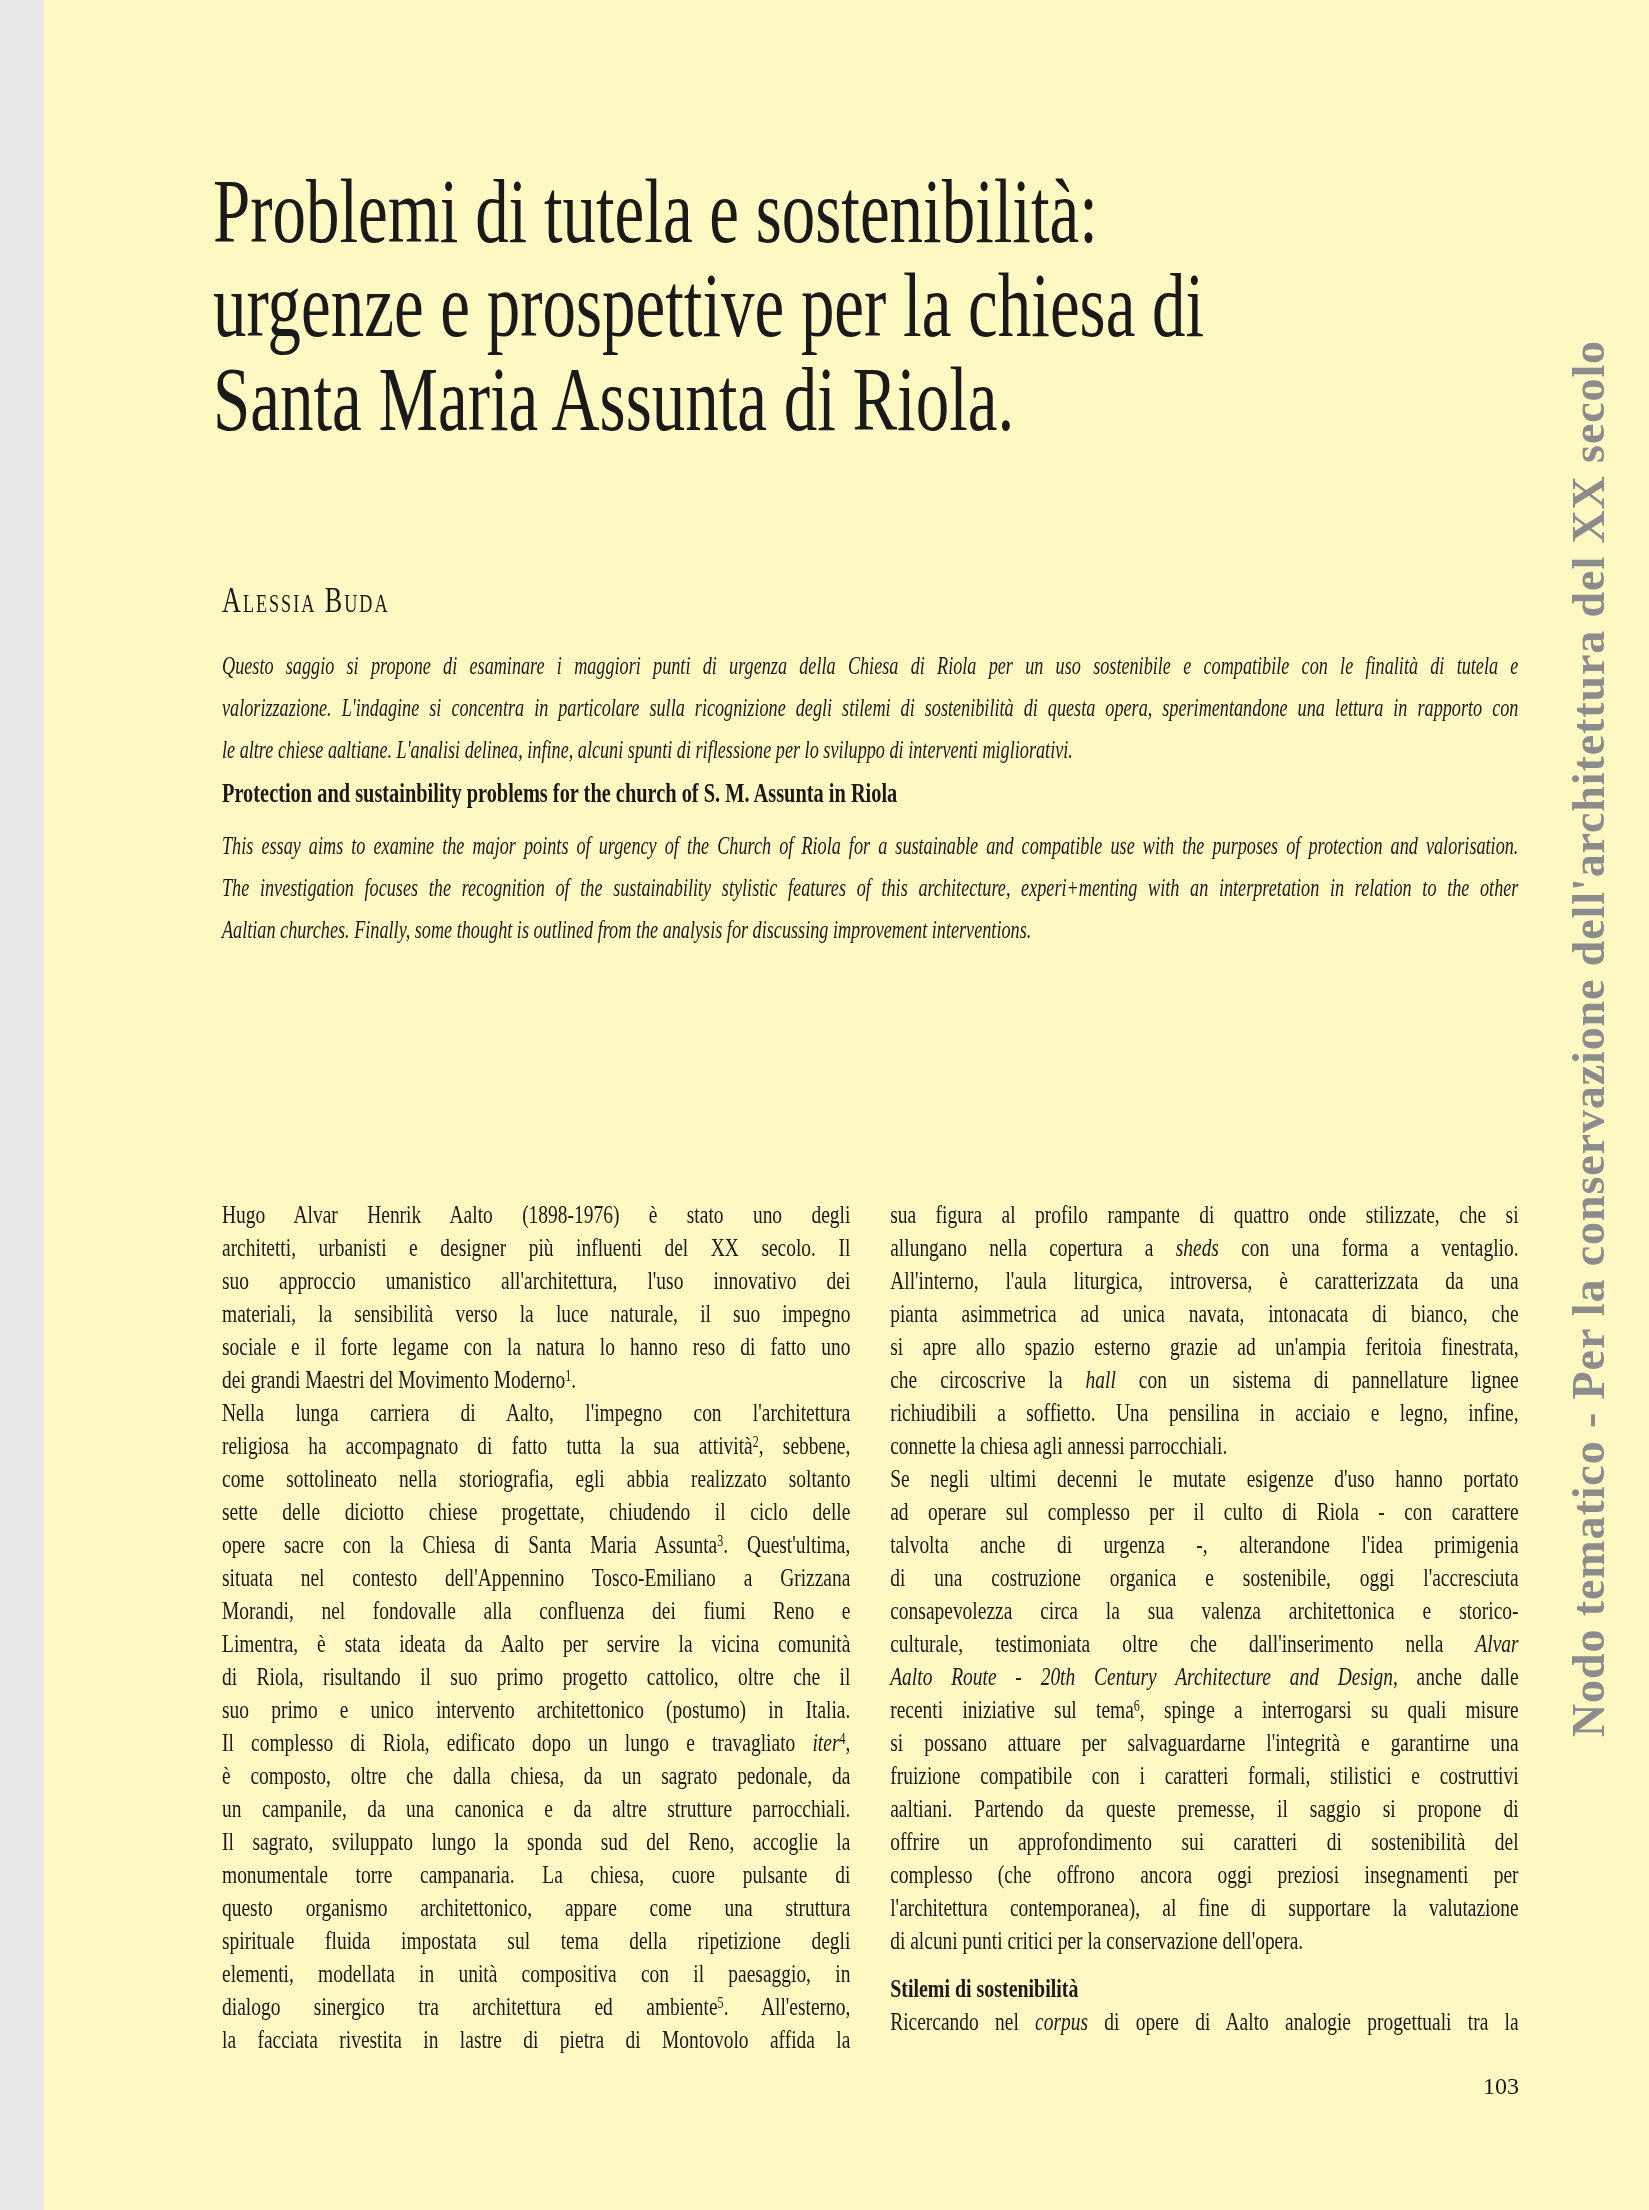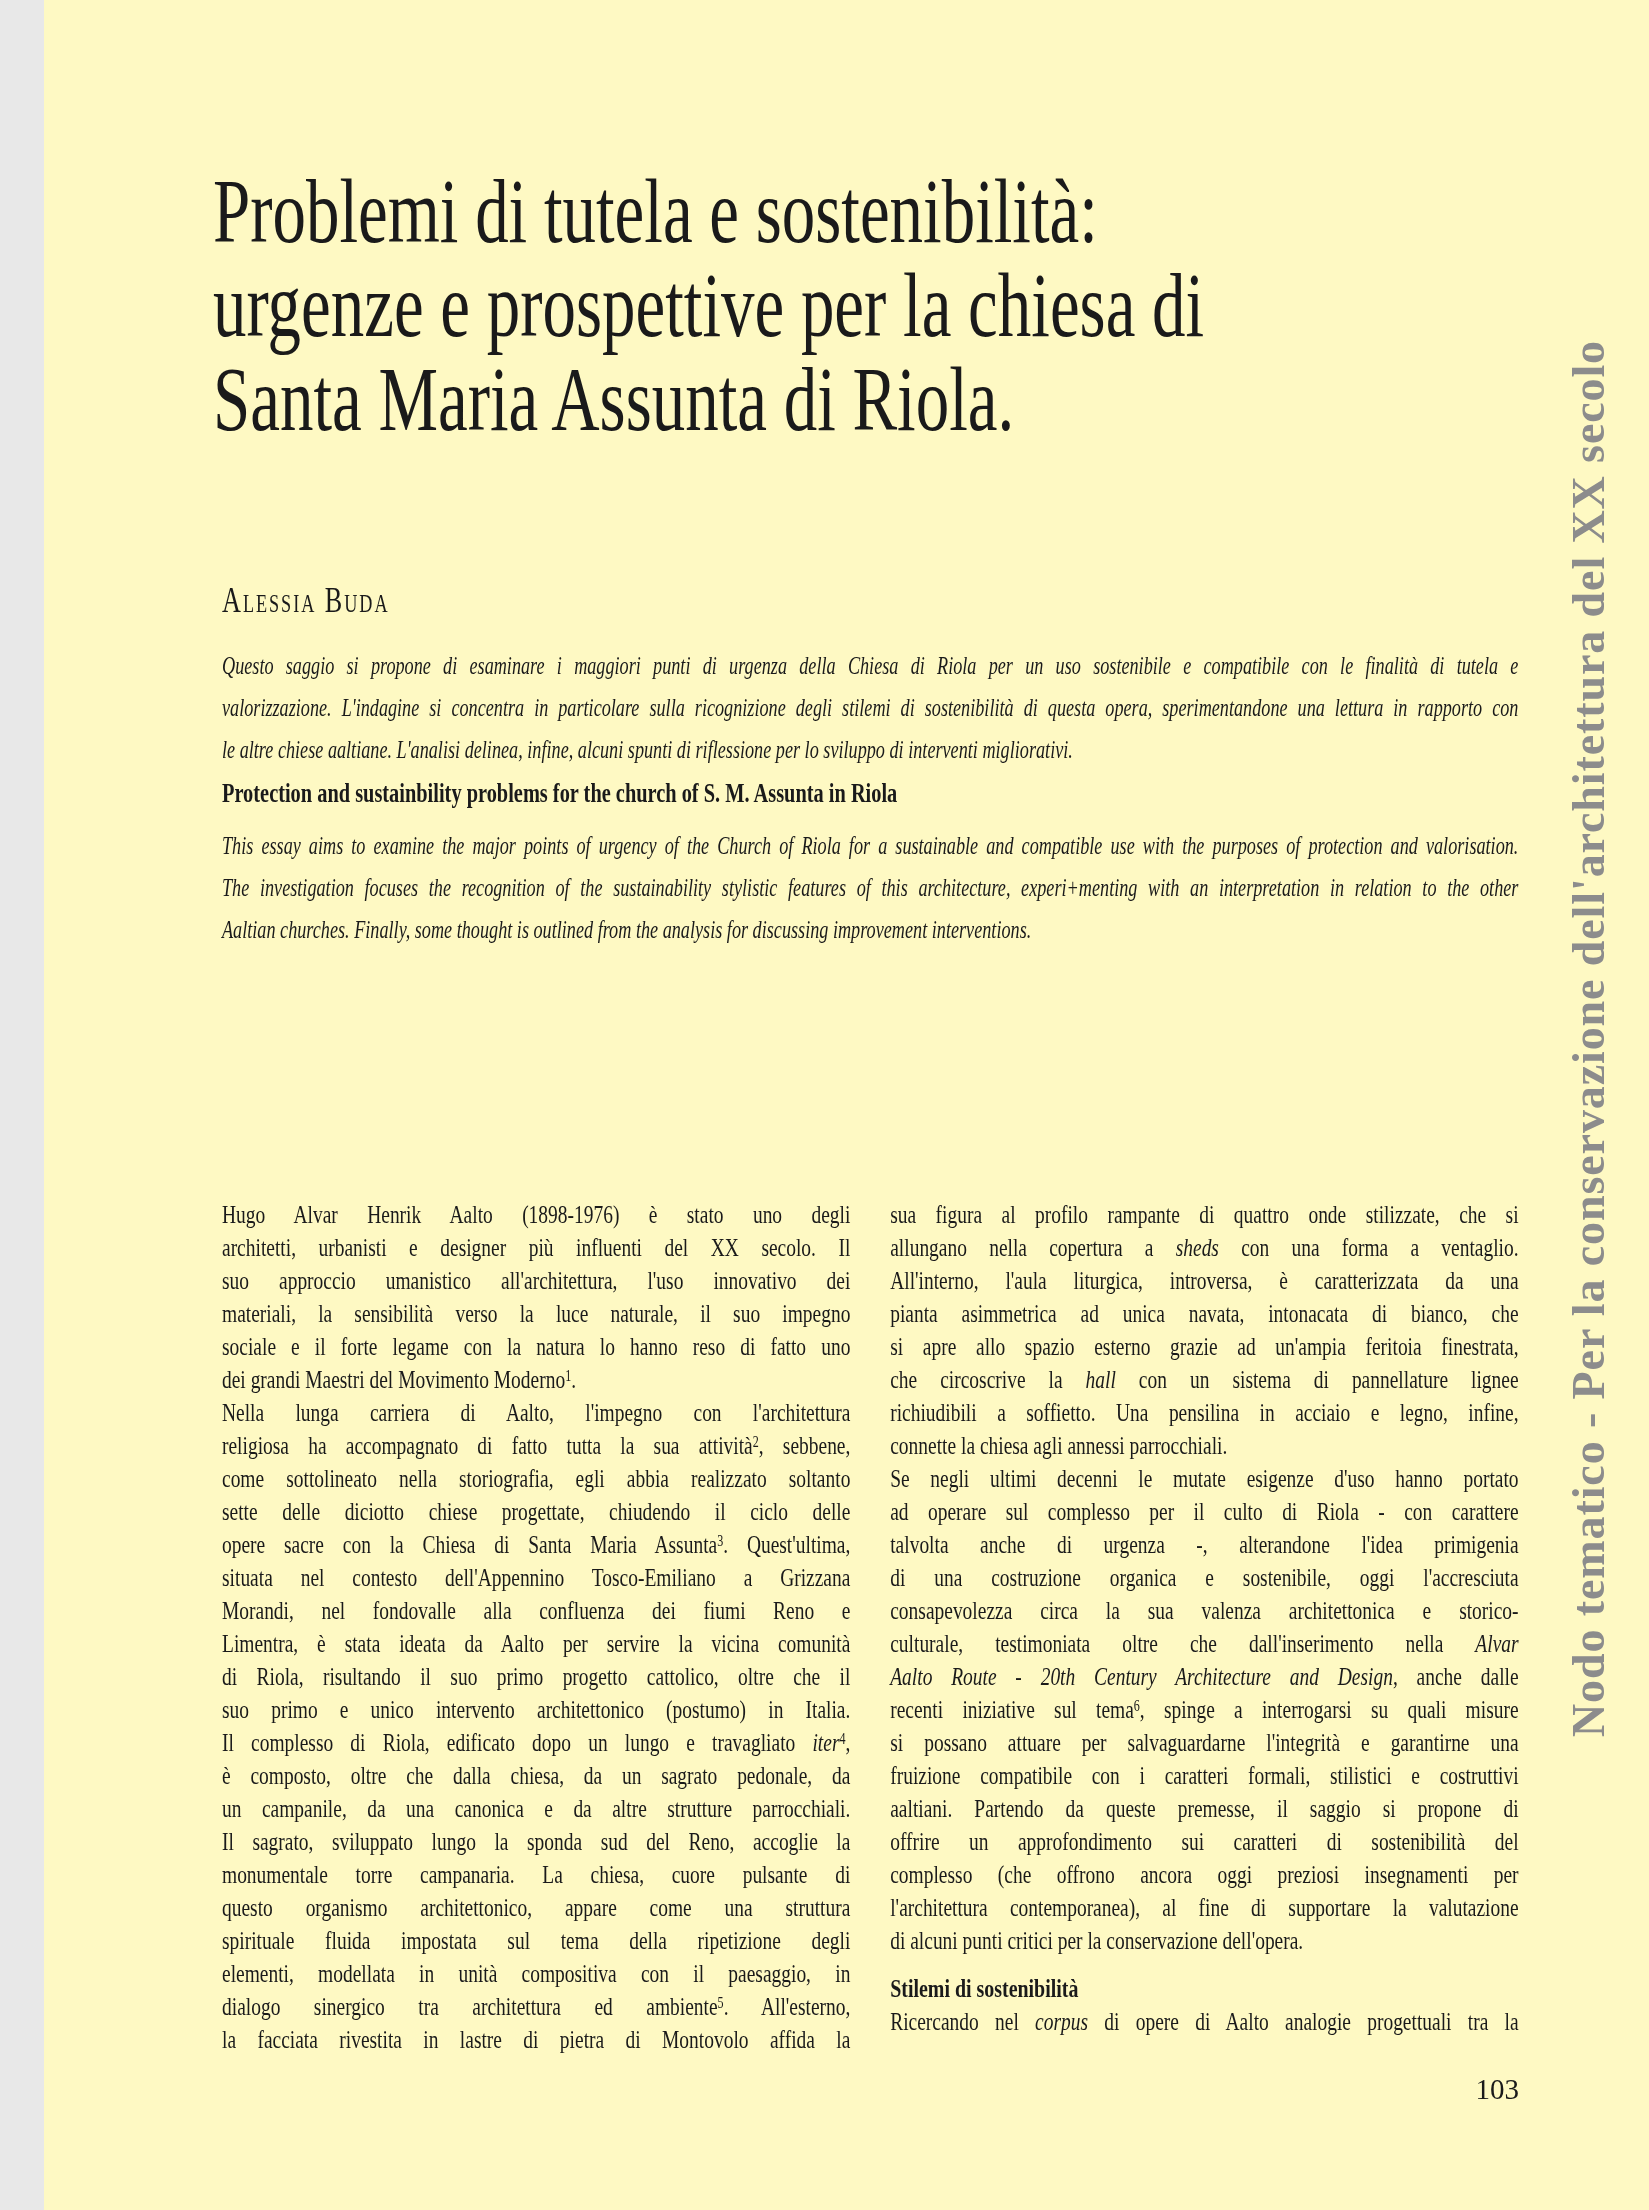--- a/index.html
+++ b/index.html
@@ -59,21 +59,21 @@
   }
   .line.end{text-align-last:left;}
   .line sup{font-size:0.62em;line-height:0;vertical-align:0.45em;}
   .subheading{
     margin-top:15px;height:33px;
     font-weight:bold;font-size:26px;white-space:nowrap;
   }
   
   .page-number{
     position:absolute;left:1297px;top:2073px;width:178px;
-    text-align:right;font-size:29px;
+    text-align:right;font-size:24px;
   }
   
   .sidebar-text{
     position:absolute;left:1518px;top:1737px;
     transform:rotate(-90deg);transform-origin:0 0;
     white-space:nowrap;
     font-weight:bold;font-size:46px;letter-spacing:0.9px;
     color:#8c8c8c;
   }
 </style>

